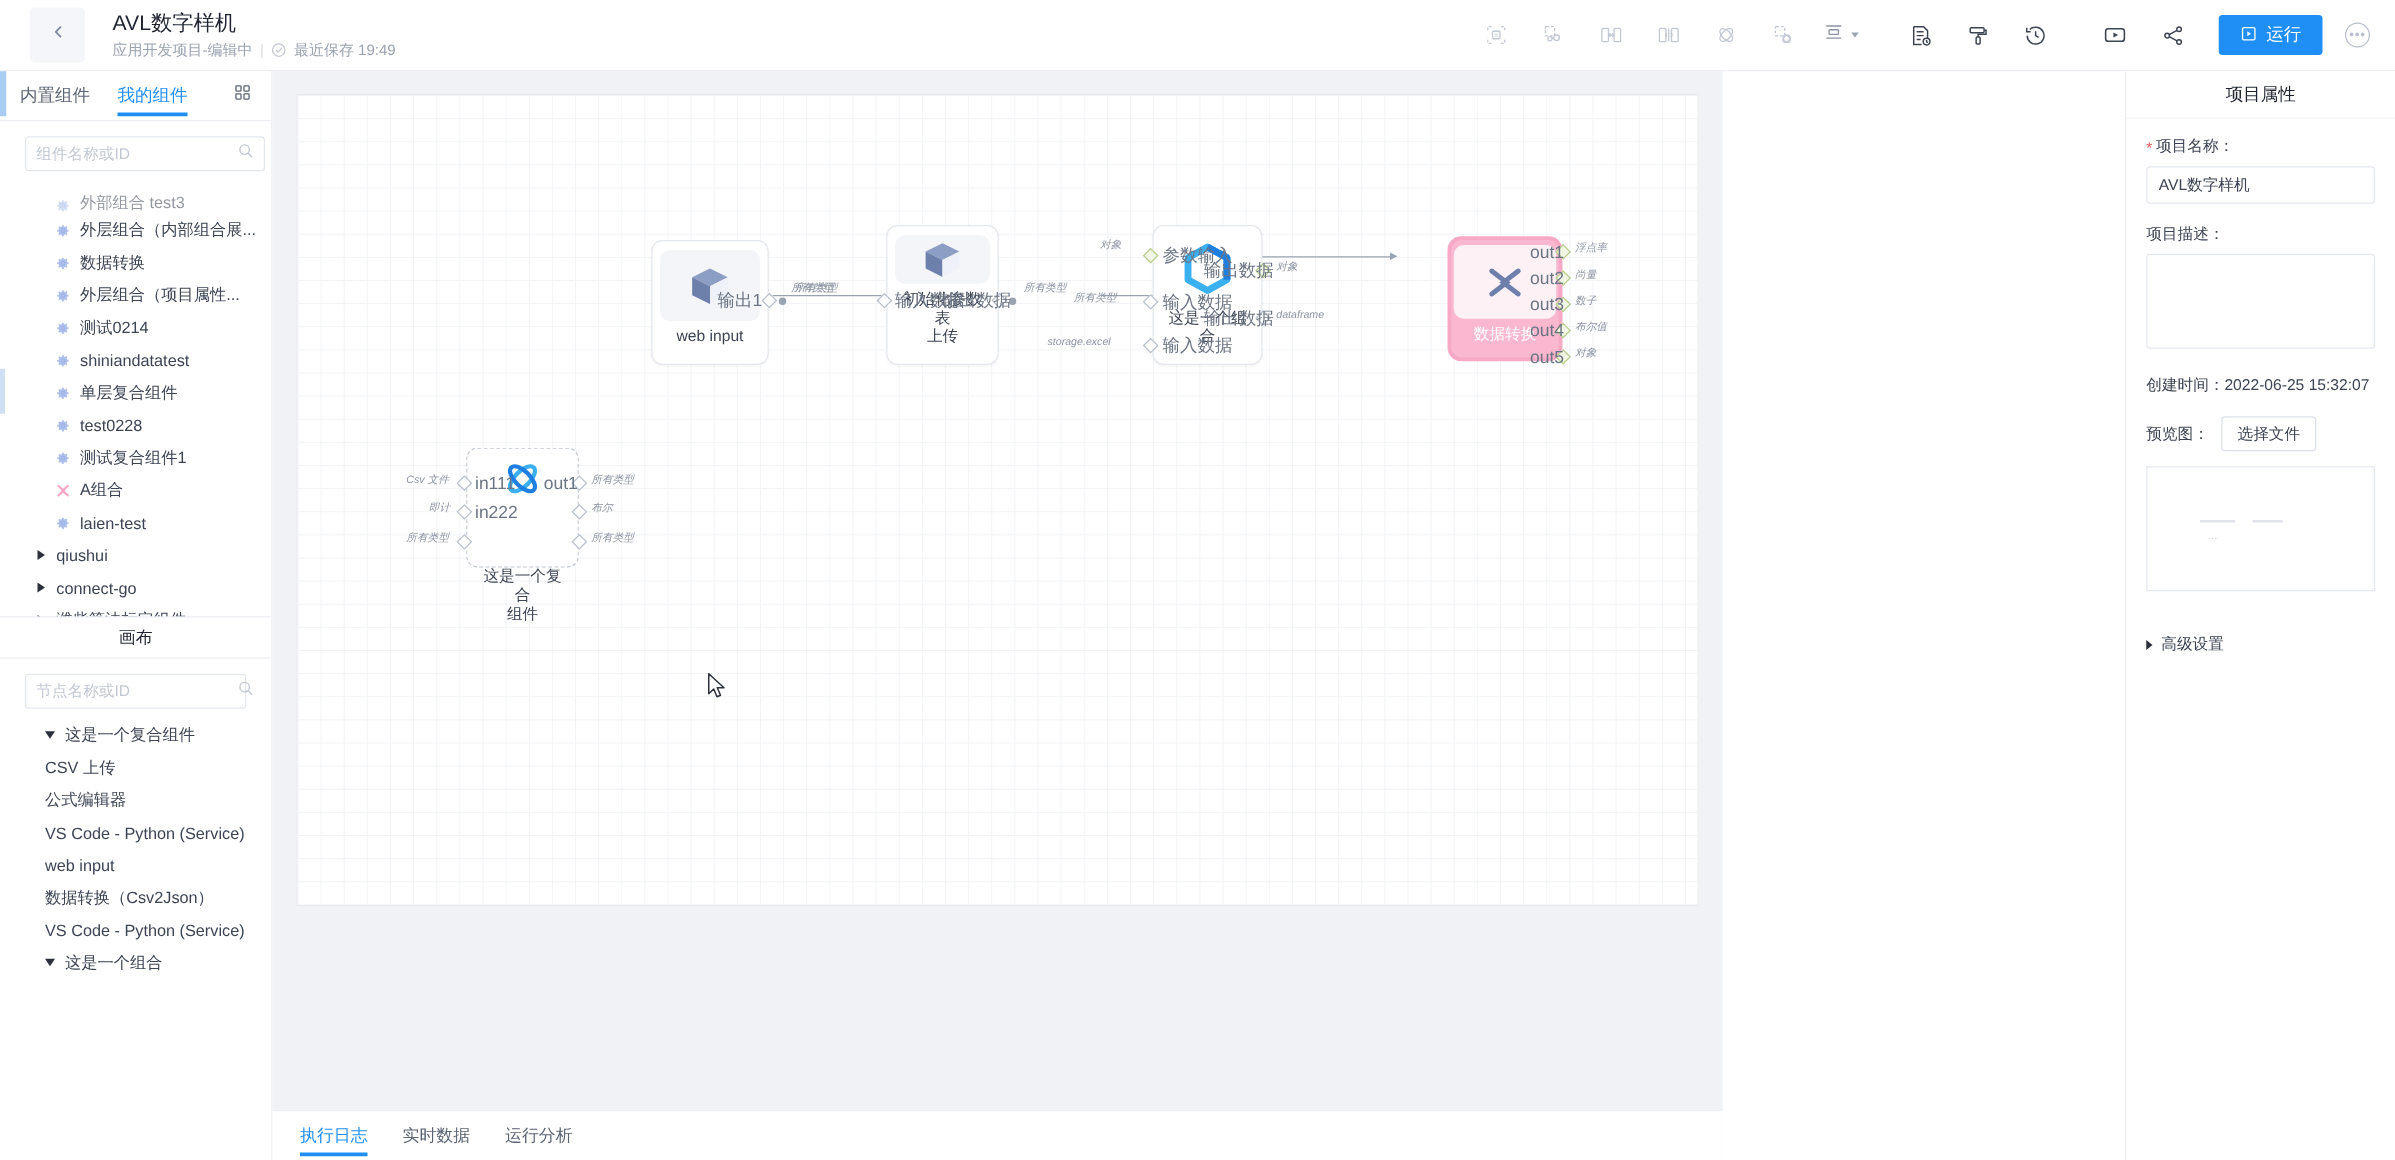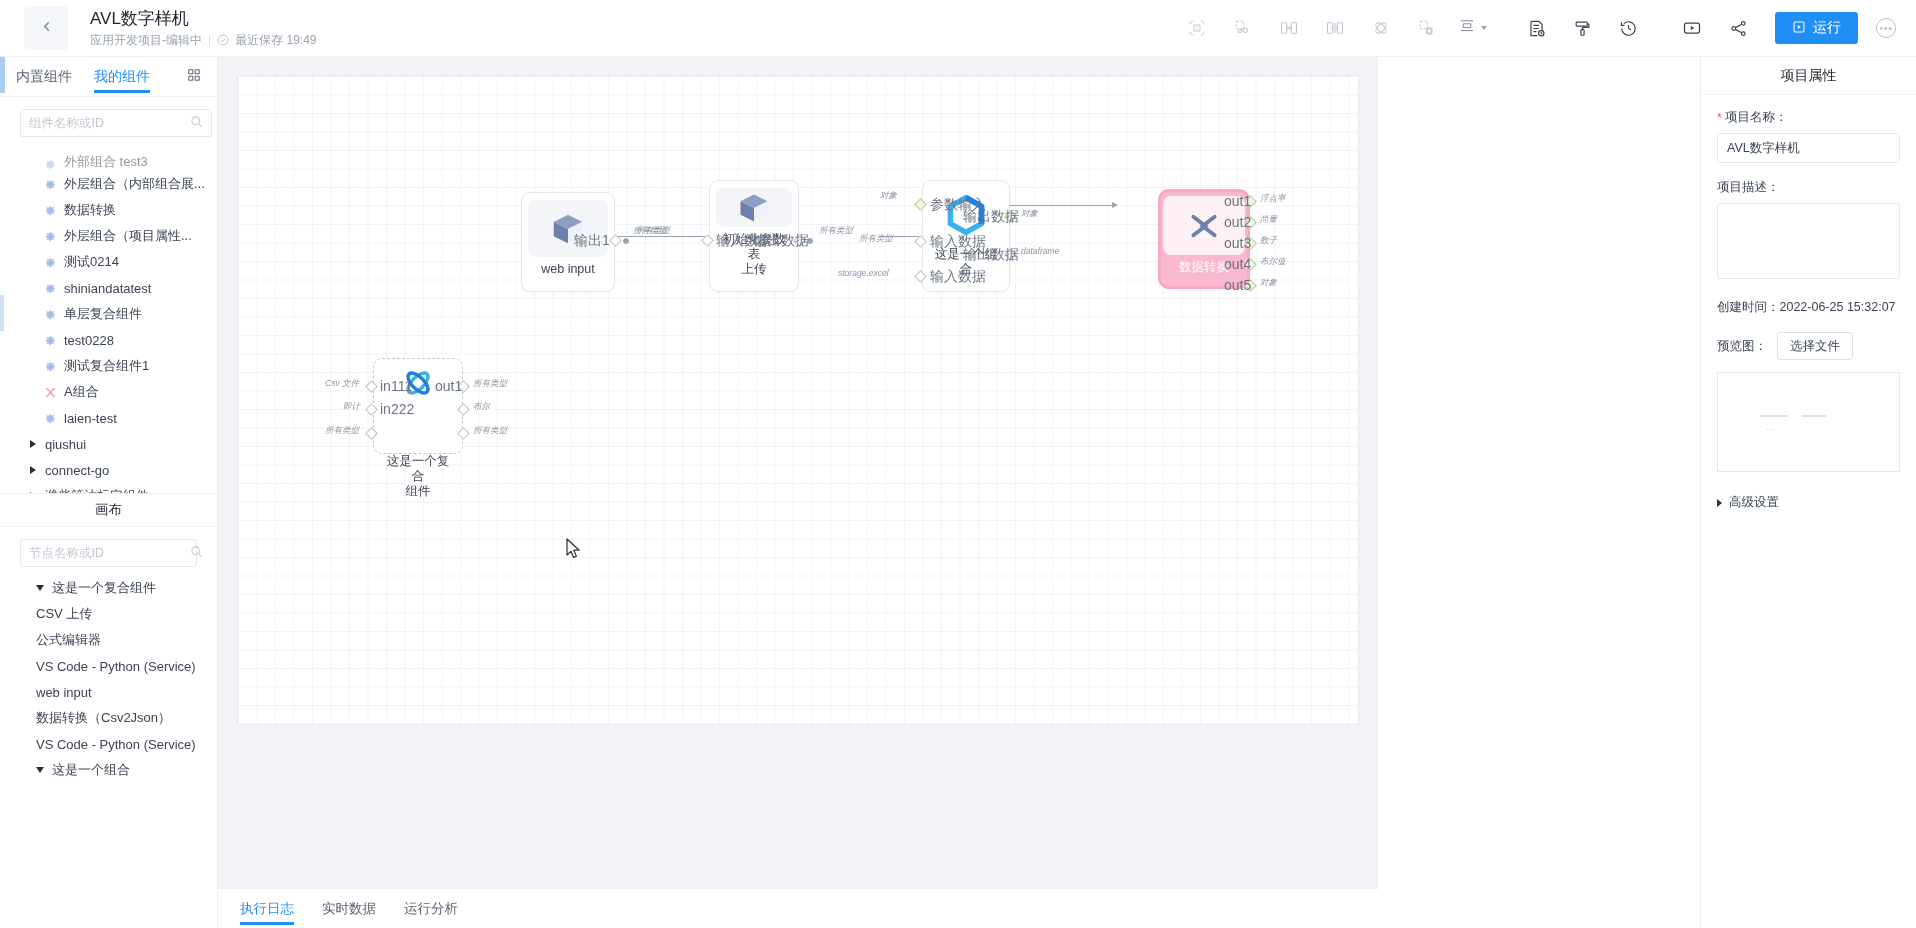--- a/index.html
+++ b/index.html
@@ -194,21 +194,21 @@
   .field { margin-bottom: 16px; }
   .meta-line { font-size: 12.5px; color: #3c4453; margin-bottom: 16px; }
   .pick-row { display: flex; align-items: center; gap: 10px; margin-bottom: 12px;}
   .pick-btn {
     height: 28px; border: 1px solid #dbe0e8; border-radius: 3px; background: #fff;
     font-size: 12.5px; color: #3c4453; padding: 0 12px; cursor: pointer; font-family: inherit;
   }
   .preview-box {
     width: 100%; height: 100px; border: 1px solid #e3e7ed; background:#fff; position: relative;
   }
-  .adv { display:flex; align-items:center; margin-top: 22px; font-size: 12.5px; color:#3c4453; cursor:pointer;}
+  .adv { display:flex; align-items:center; margin-top: 34px; font-size: 12.5px; color:#3c4453; cursor:pointer;}
   .adv .tri { border-left:5.5px solid #2b303a; border-top:4px solid transparent; border-bottom:4px solid transparent; margin-right:7px;}
 </style>
 </head>
 <body>
 
 <div class="app">
 
   <div class="header">
     <div class="back-btn">
       <span>

